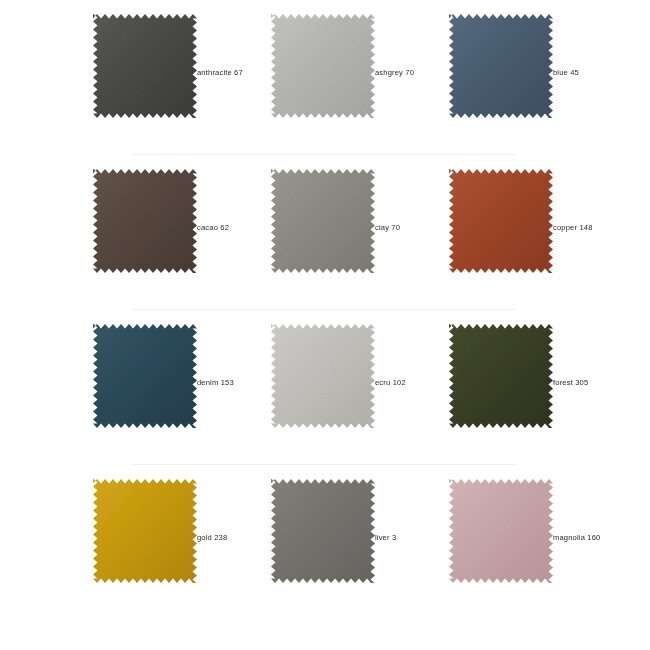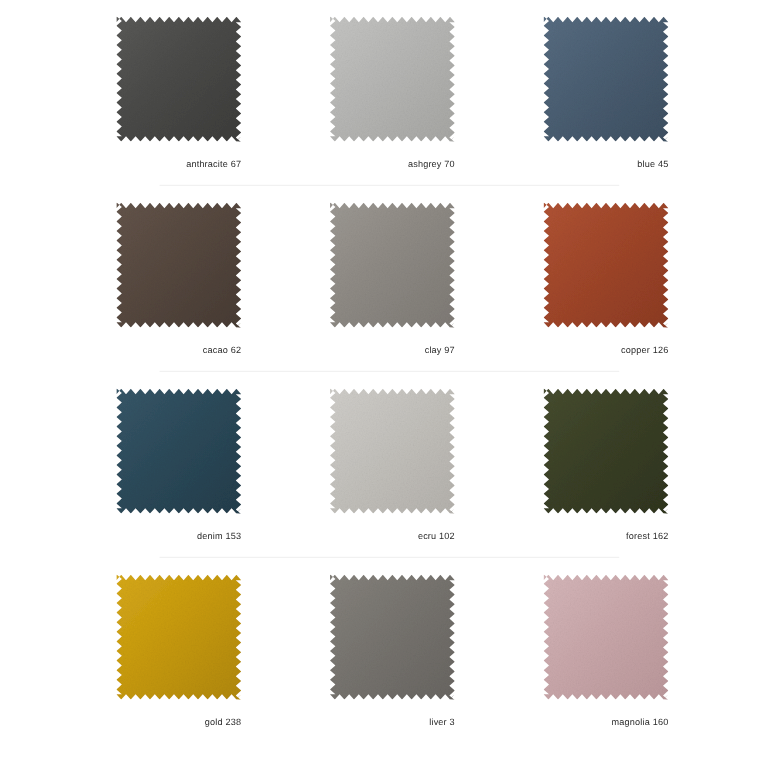--- a/index.html
+++ b/index.html
@@ -35,22 +35,21 @@
     justify-content: center;
     align-items: flex-start;
     gap: 70px;
     padding-top: 14px;
     box-sizing: border-box;
   }
 
   .swatch-cell {
     width: 108px;
     display: flex;
-    flex-direction: column;
-    align-items: flex-end;
+    align-items: center;
   }
 
   
   .swatch {
     position: relative;
     width: 104px;
     height: 104px;
     display: block;
   }
 
@@ -202,21 +201,21 @@
                   <feComponentTransfer in="ng" result="na">
                     <feFuncA type="linear" slope="0.18" intercept="0"></feFuncA>
                   </feComponentTransfer>
                   <feComposite in="na" in2="SourceGraphic" operator="in" result="tex"></feComposite>
                   <feBlend in="SourceGraphic" in2="tex" mode="multiply"></feBlend>
                 </filter>
               </defs>
               <polygon points="0.00,4.50 4.00,0.00 8.00,4.50 12.00,0.00 16.00,4.50 20.00,0.00 24.00,4.50 28.00,0.00 32.00,4.50 36.00,0.00 40.00,4.50 44.00,0.00 48.00,4.50 52.00,0.00 56.00,4.50 60.00,0.00 64.00,4.50 68.00,0.00 72.00,4.50 76.00,0.00 80.00,4.50 84.00,0.00 88.00,4.50 92.00,0.00 96.00,4.50 100.00,0.00 104.00,4.50 99.50,4.50 104.00,8.50 99.50,12.50 104.00,16.50 99.50,20.50 104.00,24.50 99.50,28.50 104.00,32.50 99.50,36.50 104.00,40.50 99.50,44.50 104.00,48.50 99.50,52.50 104.00,56.50 99.50,60.50 104.00,64.50 99.50,68.50 104.00,72.50 99.50,76.50 104.00,80.50 99.50,84.50 104.00,88.50 99.50,92.50 104.00,96.50 99.50,100.50 104.00,104.50 99.50,104.00 104.00,99.50 100.00,104.00 96.00,99.50 92.00,104.00 88.00,99.50 84.00,104.00 80.00,99.50 76.00,104.00 72.00,99.50 68.00,104.00 64.00,99.50 60.00,104.00 56.00,99.50 52.00,104.00 48.00,99.50 44.00,104.00 40.00,99.50 36.00,104.00 32.00,99.50 28.00,104.00 24.00,99.50 20.00,104.00 16.00,99.50 12.00,104.00 8.00,99.50 4.00,104.00 0.00,99.50 4.50,99.50 0.00,95.50 4.50,91.50 0.00,87.50 4.50,83.50 0.00,79.50 4.50,75.50 0.00,71.50 4.50,67.50 0.00,63.50 4.50,59.50 0.00,55.50 4.50,51.50 0.00,47.50 4.50,43.50 0.00,39.50 4.50,35.50 0.00,31.50 4.50,27.50 0.00,23.50 4.50,19.50 0.00,15.50 4.50,11.50 0.00,7.50 4.50,3.50 0.00,-0.50" fill="url(#g4)" filter="url(#f5)"></polygon>
             </svg>
           </div>
-          <div class="swatch-label">clay 97</div>
+          <div class="swatch-label">clay 70</div>
         </div>
         <div class="swatch-cell">
           <div class="swatch">
             <svg viewBox="0 0 104 104" xmlns="http://www.w3.org/2000/svg">
               <defs>
                 <linearGradient id="g5" x1="0" y1="0" x2="1" y2="1">
                   <stop offset="0%" stop-color="#b05334"></stop>
                   <stop offset="45%" stop-color="#a0462a"></stop>
                   <stop offset="100%" stop-color="#8c3b22"></stop>
                 </linearGradient>
@@ -226,21 +225,21 @@
                   <feComponentTransfer in="ng" result="na">
                     <feFuncA type="linear" slope="0.18" intercept="0"></feFuncA>
                   </feComponentTransfer>
                   <feComposite in="na" in2="SourceGraphic" operator="in" result="tex"></feComposite>
                   <feBlend in="SourceGraphic" in2="tex" mode="multiply"></feBlend>
                 </filter>
               </defs>
               <polygon points="0.00,4.50 4.00,0.00 8.00,4.50 12.00,0.00 16.00,4.50 20.00,0.00 24.00,4.50 28.00,0.00 32.00,4.50 36.00,0.00 40.00,4.50 44.00,0.00 48.00,4.50 52.00,0.00 56.00,4.50 60.00,0.00 64.00,4.50 68.00,0.00 72.00,4.50 76.00,0.00 80.00,4.50 84.00,0.00 88.00,4.50 92.00,0.00 96.00,4.50 100.00,0.00 104.00,4.50 99.50,4.50 104.00,8.50 99.50,12.50 104.00,16.50 99.50,20.50 104.00,24.50 99.50,28.50 104.00,32.50 99.50,36.50 104.00,40.50 99.50,44.50 104.00,48.50 99.50,52.50 104.00,56.50 99.50,60.50 104.00,64.50 99.50,68.50 104.00,72.50 99.50,76.50 104.00,80.50 99.50,84.50 104.00,88.50 99.50,92.50 104.00,96.50 99.50,100.50 104.00,104.50 99.50,104.00 104.00,99.50 100.00,104.00 96.00,99.50 92.00,104.00 88.00,99.50 84.00,104.00 80.00,99.50 76.00,104.00 72.00,99.50 68.00,104.00 64.00,99.50 60.00,104.00 56.00,99.50 52.00,104.00 48.00,99.50 44.00,104.00 40.00,99.50 36.00,104.00 32.00,99.50 28.00,104.00 24.00,99.50 20.00,104.00 16.00,99.50 12.00,104.00 8.00,99.50 4.00,104.00 0.00,99.50 4.50,99.50 0.00,95.50 4.50,91.50 0.00,87.50 4.50,83.50 0.00,79.50 4.50,75.50 0.00,71.50 4.50,67.50 0.00,63.50 4.50,59.50 0.00,55.50 4.50,51.50 0.00,47.50 4.50,43.50 0.00,39.50 4.50,35.50 0.00,31.50 4.50,27.50 0.00,23.50 4.50,19.50 0.00,15.50 4.50,11.50 0.00,7.50 4.50,3.50 0.00,-0.50" fill="url(#g5)" filter="url(#f6)"></polygon>
             </svg>
           </div>
-          <div class="swatch-label">copper 126</div>
+          <div class="swatch-label">copper 148</div>
         </div>
       </div>
       <div class="row-divider"></div>
     </div>
     <div class="swatch-row row-3">
       <div class="row-cells">
         <div class="swatch-cell">
           <div class="swatch">
             <svg viewBox="0 0 104 104" xmlns="http://www.w3.org/2000/svg">
               <defs>
@@ -303,21 +302,21 @@
                   <feComponentTransfer in="ng" result="na">
                     <feFuncA type="linear" slope="0.18" intercept="0"></feFuncA>
                   </feComponentTransfer>
                   <feComposite in="na" in2="SourceGraphic" operator="in" result="tex"></feComposite>
                   <feBlend in="SourceGraphic" in2="tex" mode="multiply"></feBlend>
                 </filter>
               </defs>
               <polygon points="0.00,4.50 4.00,0.00 8.00,4.50 12.00,0.00 16.00,4.50 20.00,0.00 24.00,4.50 28.00,0.00 32.00,4.50 36.00,0.00 40.00,4.50 44.00,0.00 48.00,4.50 52.00,0.00 56.00,4.50 60.00,0.00 64.00,4.50 68.00,0.00 72.00,4.50 76.00,0.00 80.00,4.50 84.00,0.00 88.00,4.50 92.00,0.00 96.00,4.50 100.00,0.00 104.00,4.50 99.50,4.50 104.00,8.50 99.50,12.50 104.00,16.50 99.50,20.50 104.00,24.50 99.50,28.50 104.00,32.50 99.50,36.50 104.00,40.50 99.50,44.50 104.00,48.50 99.50,52.50 104.00,56.50 99.50,60.50 104.00,64.50 99.50,68.50 104.00,72.50 99.50,76.50 104.00,80.50 99.50,84.50 104.00,88.50 99.50,92.50 104.00,96.50 99.50,100.50 104.00,104.50 99.50,104.00 104.00,99.50 100.00,104.00 96.00,99.50 92.00,104.00 88.00,99.50 84.00,104.00 80.00,99.50 76.00,104.00 72.00,99.50 68.00,104.00 64.00,99.50 60.00,104.00 56.00,99.50 52.00,104.00 48.00,99.50 44.00,104.00 40.00,99.50 36.00,104.00 32.00,99.50 28.00,104.00 24.00,99.50 20.00,104.00 16.00,99.50 12.00,104.00 8.00,99.50 4.00,104.00 0.00,99.50 4.50,99.50 0.00,95.50 4.50,91.50 0.00,87.50 4.50,83.50 0.00,79.50 4.50,75.50 0.00,71.50 4.50,67.50 0.00,63.50 4.50,59.50 0.00,55.50 4.50,51.50 0.00,47.50 4.50,43.50 0.00,39.50 4.50,35.50 0.00,31.50 4.50,27.50 0.00,23.50 4.50,19.50 0.00,15.50 4.50,11.50 0.00,7.50 4.50,3.50 0.00,-0.50" fill="url(#g8)" filter="url(#f9)"></polygon>
             </svg>
           </div>
-          <div class="swatch-label">forest 162</div>
+          <div class="swatch-label">forest 305</div>
         </div>
       </div>
       <div class="row-divider"></div>
     </div>
     <div class="swatch-row row-4">
       <div class="row-cells">
         <div class="swatch-cell">
           <div class="swatch">
             <svg viewBox="0 0 104 104" xmlns="http://www.w3.org/2000/svg">
               <defs>

